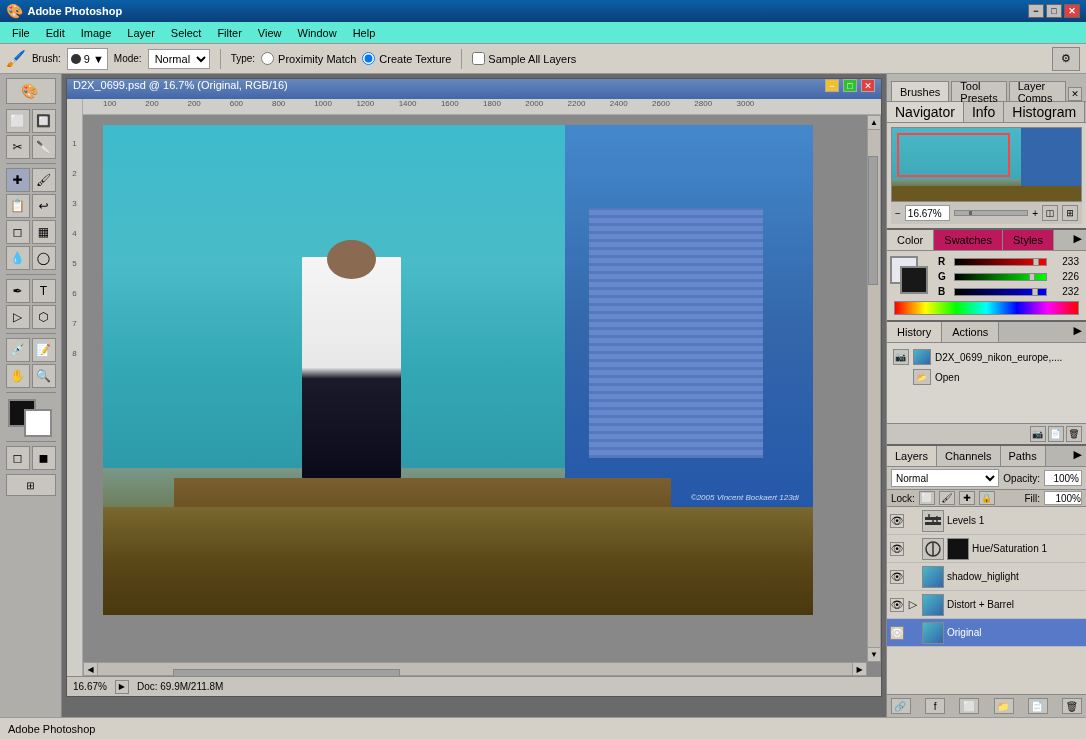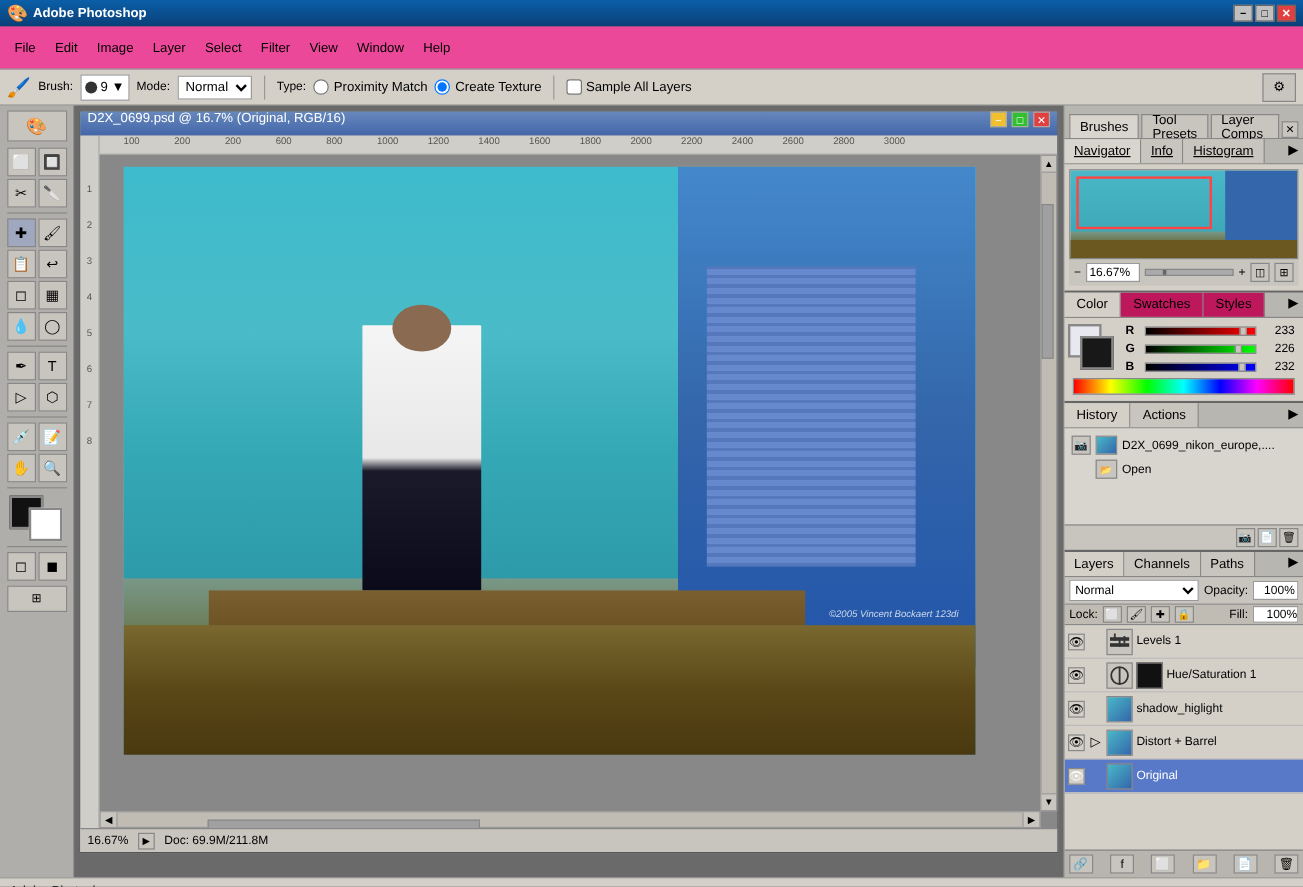--- a/index.html
+++ b/index.html
@@ -21,22 +21,22 @@
     #titlebar .win-btn {
       width: 16px; height: 14px;
       background: #c0c0c0;
       border: 1px solid #666;
       display: flex; align-items: center; justify-content: center;
       font-size: 9px; cursor: pointer; color: #000;
     }
 
     
     #menubar {
-      background: #ec4899;
-      height: 36px;
+      background: #5eead4;
+      height: 22px;
       display: flex;
       align-items: center;
       padding: 0 4px;
       border-bottom: 1px solid #999;
     }
     .menu-item {
       padding: 2px 8px;
       cursor: pointer;
       font-size: 11px;
     }
@@ -271,24 +271,24 @@
     
     .top-panel-tabs {
       display: flex;
       background: #b8b6b0;
       border-bottom: 1px solid #888;
     }
     .top-panel-tab {
       padding: 2px 8px;
       background: #c8c4be;
       border-right: 1px solid #888;
-      font-size: 11px;
+      font-size: 14px;
       cursor: pointer;
       height: 20px;
-      display: flex; align-items: center; text-decoration: underline;
+      display: flex; align-items: center;
     }
     .top-panel-tab.active { background: #d8d4ce; }
 
     
     #top-right-tabs {
       height: 28px;
       background: #b8b6b0;
       display: flex;
       align-items: flex-end;
       padding: 0 4px;

